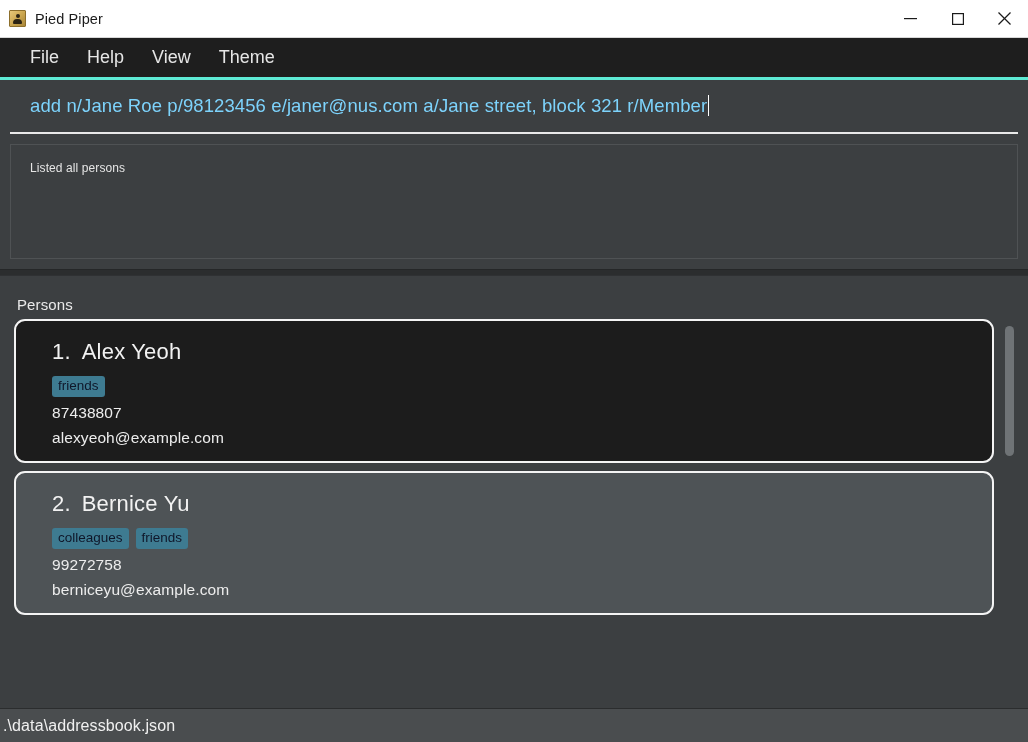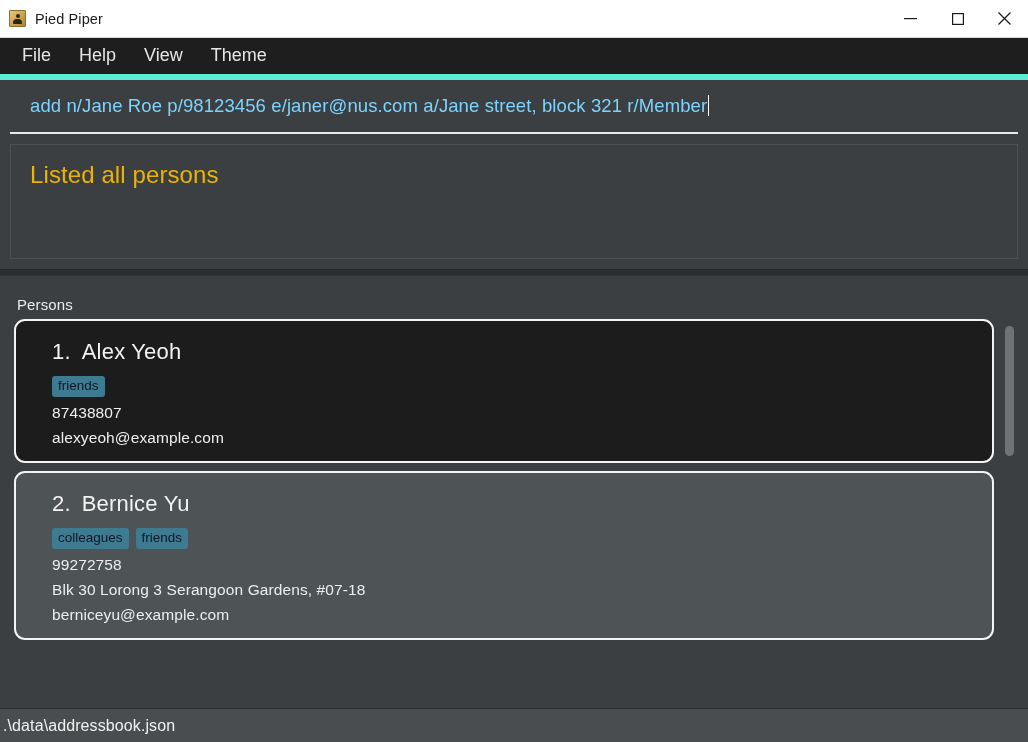--- a/index.html
+++ b/index.html
@@ -94,23 +94,23 @@
   }
   .win-btn svg { display: block; }
 
   
   .menu-bar {
     height: 42px;
     min-height: 42px;
     background: #1e1e1e;
     display: flex;
     align-items: center;
-    padding-left: 8px;
-    box-sizing: border-box;
-    border-bottom: 6px solid #5eead4;
+    padding-left: 16px;
+    box-sizing: border-box;
+    border-bottom: 3px solid #5eead4;
   }
   .menu-item {
     font-size: 18px;
     color: #e6e6e6;
     padding: 3px 14px 4px 14px;
     white-space: nowrap;
   }
 
   
   .command-area {
@@ -149,22 +149,22 @@
     flex: 0 0 auto;
   }
   .result-box {
     height: 115px;
     background: #3c3f41;
     border: 1px solid #4f5254;
     box-sizing: border-box;
     padding: 16px 0 0 19px;
   }
   .result-text {
-    font-size: 24px;
-    color: #eab308;
+    font-size: 12px;
+    color: #e5e5e5;
     letter-spacing: .1px;
   }
 
   
   .panel-divider {
     height: 5px;
     background: #2b2d2e;
     border-top: 1px solid #252728;
     border-bottom: 1px solid #2f3133;
     flex: 0 0 auto;
@@ -333,21 +333,20 @@
       <div class="person-card selected">
         <div class="card-title">
           <span class="card-index">2.</span>
           <span>Bernice Yu</span>
         </div>
         <div class="tag-row">
           <span class="tag">colleagues</span>
           <span class="tag">friends</span>
         </div>
         <div class="card-field">99272758</div>
-        <div class="card-field">Blk 30 Lorong 3 Serangoon Gardens, #07-18</div>
         <div class="card-field">berniceyu@example.com</div>
       </div>
 
       <div class="scrollbar-track">
         <div class="scrollbar-thumb"></div>
       </div>
     </div>
   </div>
 
   <div class="status-bar">

